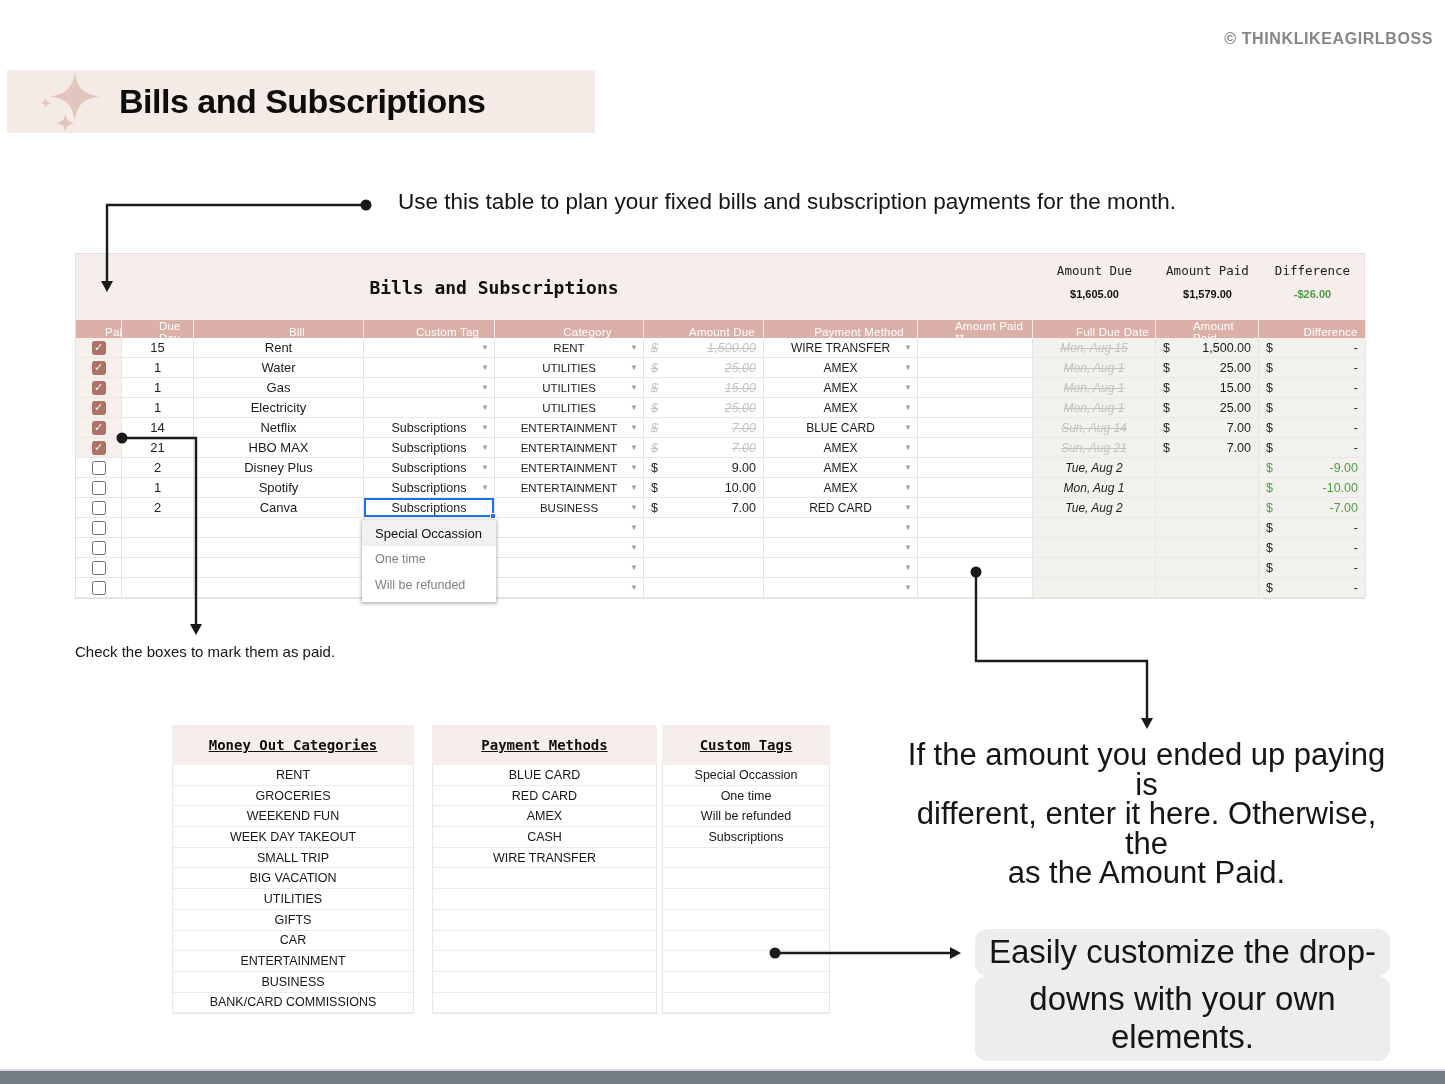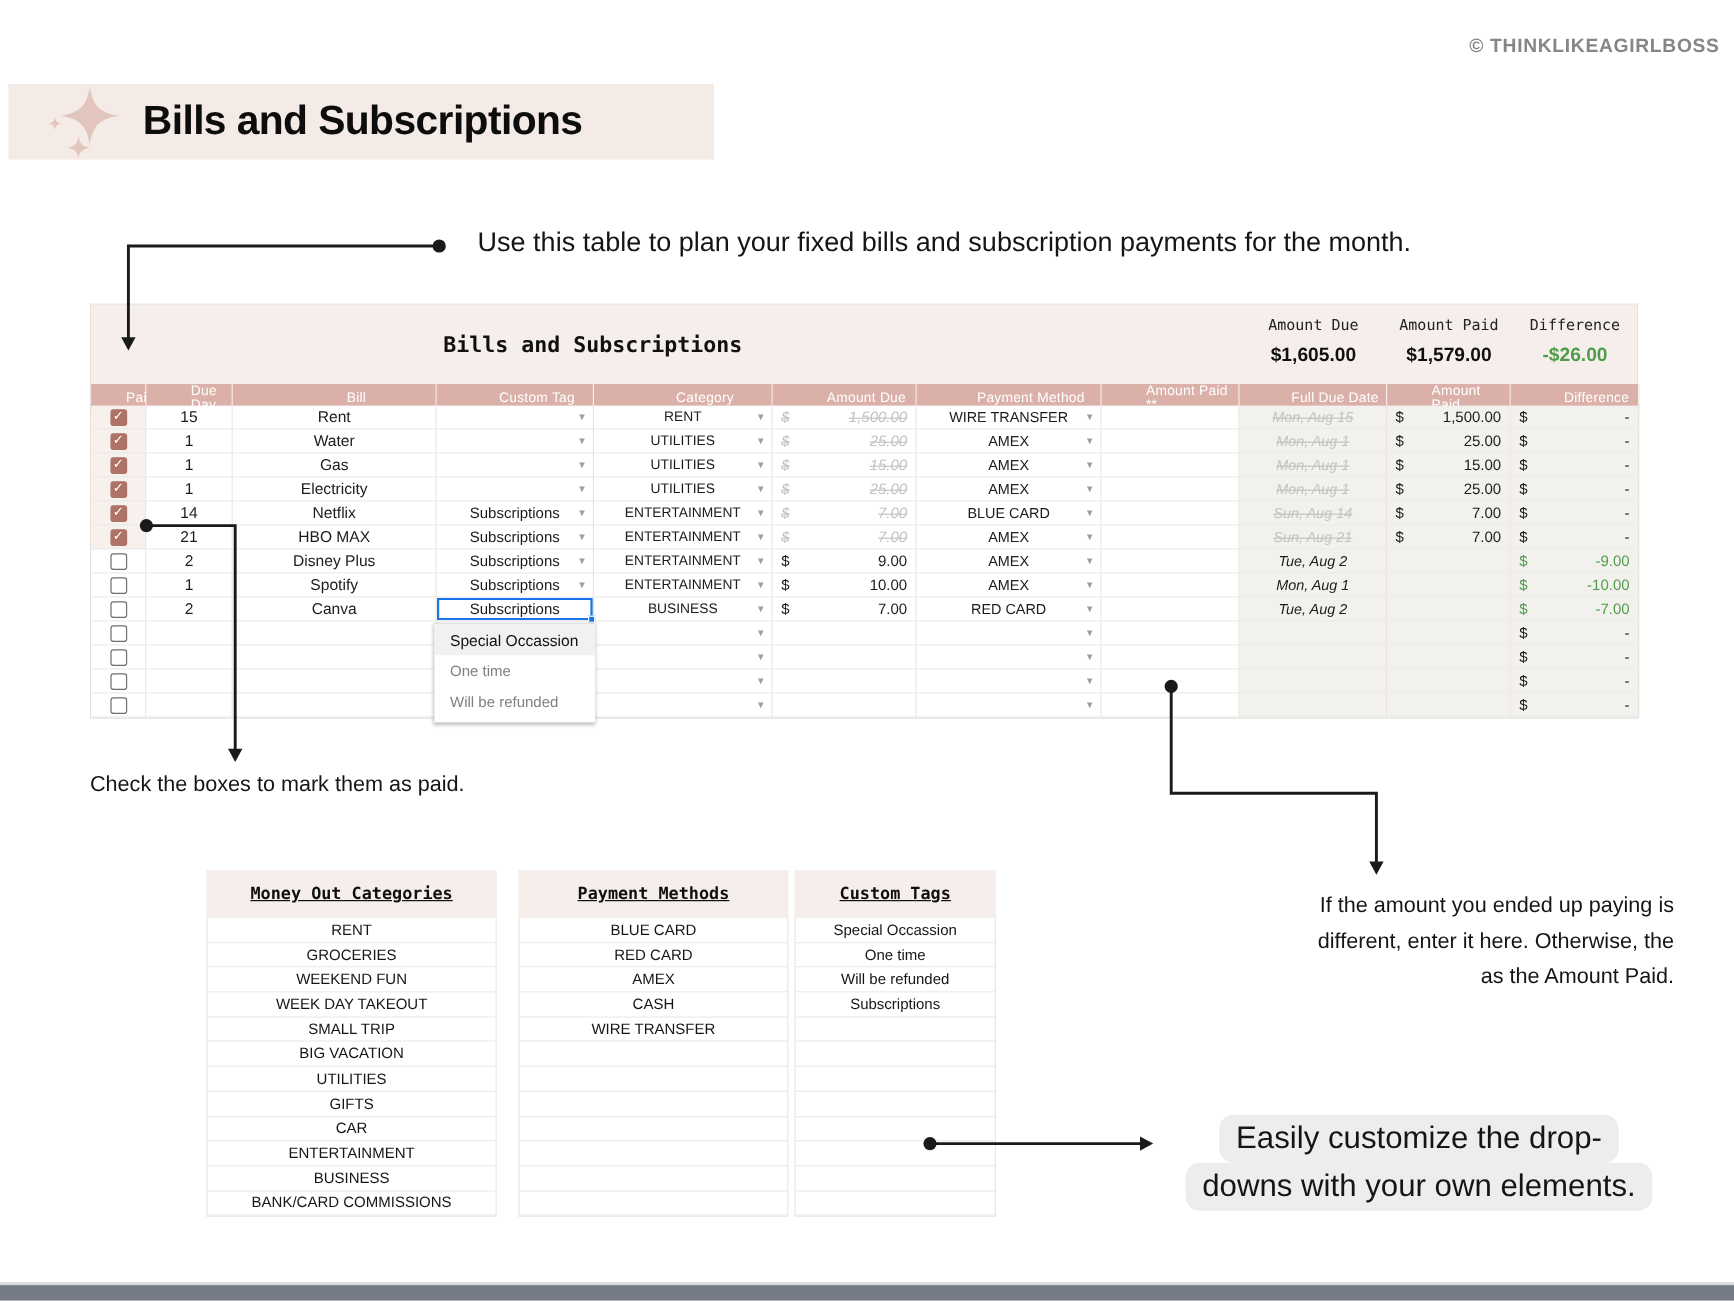--- a/index.html
+++ b/index.html
@@ -10,36 +10,36 @@
   .copyright { position:absolute; top:30px; right:12px; font-size:16px; color:#868686; letter-spacing:.6px; font-weight:700; }
 
   
   .banner { position:absolute; left:7px; top:70px; width:588px; height:63px; background:#f5ebe6; display:flex; align-items:center; }
   .banner .spark { margin-left:30px; width:70px; height:60px; flex:0 0 auto; }
   .banner h1 { font-size:34px; font-weight:800; letter-spacing:-.5px; color:#0d0d0d; margin-left:12px; white-space:nowrap; }
 
   
   .ann { position:absolute; font-weight:300; color:#151515; }
   .ann-plan  { left:398px; top:189px; font-size:22.5px; }
-  .ann-check { left:75px;  top:643px; font-size:18px; }
-  .ann-note  { left:898px; top:740px; width:497px; text-align:right; font-size:18px; line-height:29.5px; }
+  .ann-check { left:75px;  top:643px; font-size:15px; }
+  .ann-note  { left:898px; top:740px; width:497px; text-align:center; font-size:31px; line-height:29.5px; }
   .pill-wrap { position:absolute; left:975px; top:929px; width:415px; text-align:center; }
-  .pill { display:inline-block; background:#ededed; border-radius:12px; padding:4px 14px 5px; font-size:26px; font-weight:300; color:#151515; }
+  .pill { display:inline-block; background:#ededed; border-radius:12px; padding:4px 14px 5px; font-size:33px; font-weight:300; color:#151515; }
 
   
   .arrows { position:absolute; left:0; top:0; width:1445px; height:1084px; pointer-events:none; z-index:15; }
 
   
   .sheet { position:absolute; left:75px; top:253px; width:1290px; border:1px solid #e3e0db; background:#fff; }
   .sum { height:66px; background:#f5eeea; position:relative; }
   .sum-title { position:absolute; left:193px; width:450px; top:23px; text-align:center;
                font-family:"DejaVu Sans Mono", monospace; font-weight:bold; font-size:18px; color:#101010; }
   .sum-col { position:absolute; text-align:center; }
   .sum-col .lab { display:block; font-family:"DejaVu Sans Mono", monospace; font-size:12.5px; color:#222; padding-top:9px; }
-  .sum-col .val { display:block; font-size:16px; font-weight:bold; color:#101010; padding-top:10px; }
+  .sum-col .val { display:block; font-size:11px; font-weight:bold; color:#101010; padding-top:10px; }
   .s1 { left:957px; width:123px; } .s2 { left:1080px; width:103px; } .s3 { left:1183px; width:107px; }
   .val.green { color:#4f9d4a; font-weight:600;text-align:center; }
 
   .hrow, .srow { display:grid; grid-template-columns:46px 72px 170px 131px 149px 120px 154px 115px 123px 103px 107px; }
   .hrow { height:18px; }
   .hcell { background:#dbb0a8; color:#fff; font-size:11.5px; display:flex; align-items:center; justify-content:center;
            border-right:1px solid rgba(255,255,255,.75); letter-spacing:.2px;padding-left:37px; }
   .srow { height:20px; }
   .cell { position:relative; display:flex; align-items:center; justify-content:center;
           border-right:1px solid #e8e5e1; border-bottom:1px solid #eae8e4; font-size:12.5px; color:#1c1c1c; background:#fff; }

